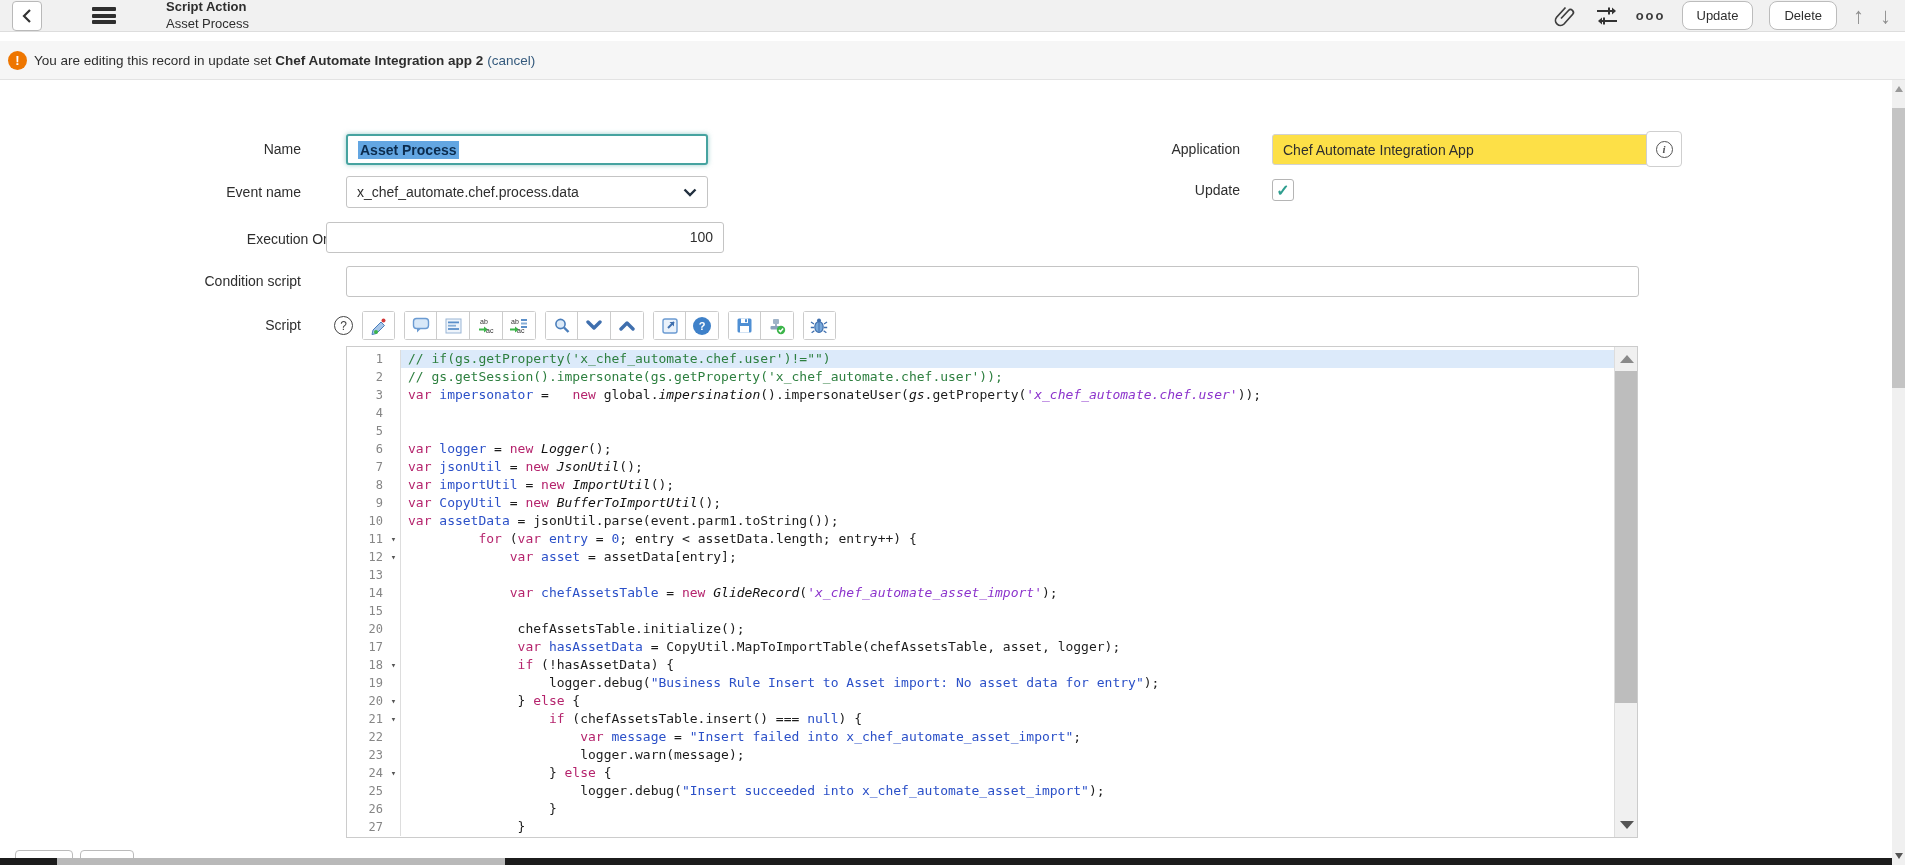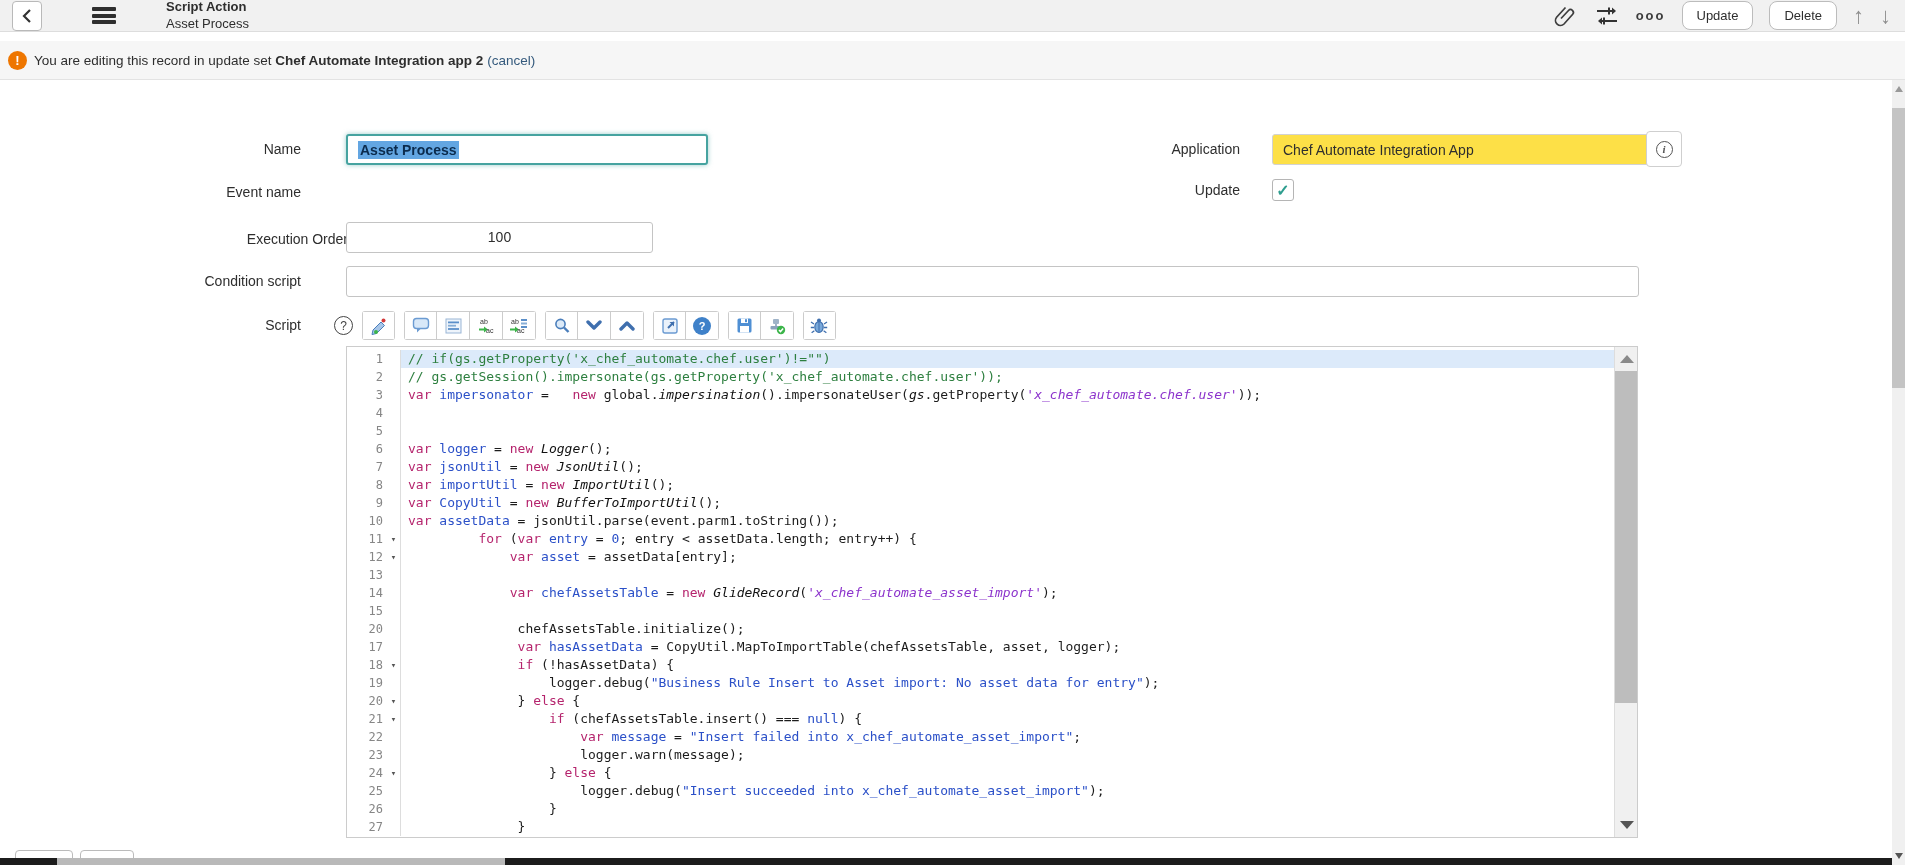--- a/index.html
+++ b/index.html
@@ -36,21 +36,21 @@
   
   .flabel { position:absolute; left:0; width:301px; text-align:right; font-size:14px; color:#2e2e2e; }
   .rlabel { position:absolute; left:940px; width:300px; text-align:right; font-size:14px; color:#2e2e2e; }
   .inp { position:absolute; height:31px; border:1px solid #c4c4c4; border-radius:3px; background:#fff;
     font-size:14px; font-family:inherit; color:#2e2e2e; padding:0 10px; }
   .name-inp { left:346px; top:134px; width:362px; border:2px solid #46a3a0; box-shadow:0 0 5px rgba(70,163,160,.55);
     display:flex; align-items:center; }
   .sel-txt { background:#63a6e2; color:#0b2b4d; font-weight:bold; padding:1px 2px; }
   .select { left:346px; top:176px; width:362px; height:32px; display:flex; align-items:center; cursor:pointer; }
   .select .chev { margin-left:auto; }
-  .exec-inp { left:346px; top:222px; width:307px; text-align:center; line-height:29px; }
+  .exec-inp { left:326px; top:222px; width:398px; text-align:right; line-height:29px; }
   .cond-inp { left:346px; top:266px; width:1293px; }
   .app-inp { left:1272px; top:134px; width:378px; background:#fde047; border-color:#d2d2d2; display:flex; align-items:center; }
   .info-btn { position:absolute; left:1646px; top:131px; width:36px; height:36px; background:#fff;
     border:1px solid #cfcfcf; border-radius:4px; display:flex; align-items:center; justify-content:center; cursor:pointer; }
   .info-glyph { width:17px; height:17px; border:1.5px solid #555; border-radius:50%; font-size:11px;
     display:flex; align-items:center; justify-content:center; color:#555; font-family:"Liberation Serif",serif; font-style:italic; font-weight:bold; }
   .checkbox { position:absolute; left:1272px; top:179px; width:22px; height:22px; background:#fff;
     border:1px solid #b5b5b5; border-radius:3px; display:flex; align-items:center; justify-content:center;
     color:#2e9e8f; font-size:16px; font-weight:bold; cursor:pointer; }
 
@@ -156,20 +156,28 @@
   <div class="flabel" style="top:134px; line-height:31px;">Name</div>
   <div class="flabel" style="top:176px; line-height:32px;">Event name</div>
   <div class="flabel" style="top:224px; line-height:31px;margin-left:47px;">Execution Order</div>
   <div class="flabel" style="top:266px; line-height:31px;">Condition script</div>
   <div class="flabel" style="top:310px; line-height:31px;">Script</div>
 
   <div class="inp name-inp">
     <span class="sel-txt">Asset Process</span>
   </div>
 
+  <div class="inp select">
+    <span>x_chef_automate.chef.process.data</span>
+    <span class="chev">
+      <svg width="14" height="9" viewBox="0 0 14 9">
+          <polyline points="1.5,1.5 7,7 12.5,1.5" fill="none" stroke="#22303f" stroke-width="2.4"></polyline>
+        </svg>
+    </span>
+  </div>
 
   <div class="inp exec-inp">100</div>
 
   <div class="inp cond-inp"></div>
 
   <div class="rlabel" style="top:134px; line-height:31px;">Application</div>
   <div class="inp app-inp">
     <span>Chef Automate Integration App</span>
   </div>
   <div class="info-btn">

